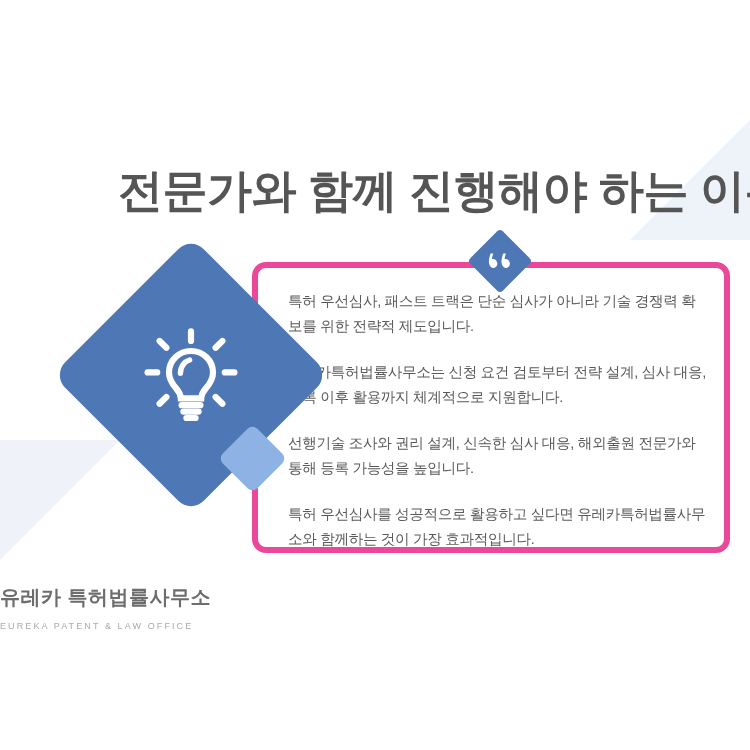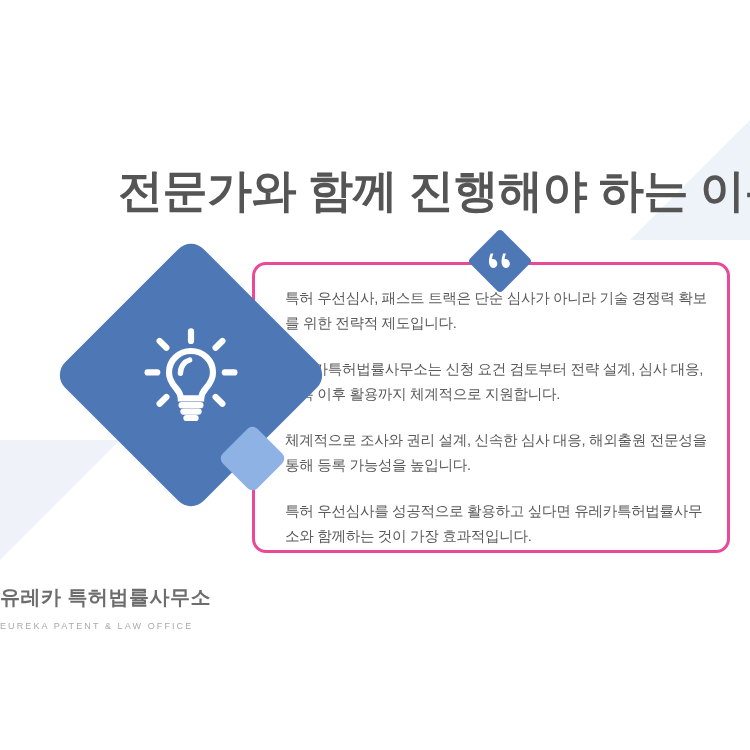--- a/index.html
+++ b/index.html
@@ -56,21 +56,21 @@
   }
 
   
   .text-card {
     position: absolute;
     left: 252px;
     top: 262px;
     width: 478px;
     height: 291px;
     box-sizing: border-box;
-    border: 3px solid #ec4899;
+    border: 6px solid #ec4899;
     border-radius: 14px;
     background: #ffffff;
   }
   .card-body {
     position: absolute;
     left: 30px;
     top: 21px;
     right: 18px;
     font-size: 14.6px;
     line-height: 25px;
@@ -171,21 +171,21 @@
 
   <div class="corner-tri top-right"></div>
   <div class="corner-tri bottom-left"></div>
 
   <h1 class="page-title">전문가와 함께 진행해야 하는 이유</h1>
 
   <div class="text-card">
     <div class="card-body">
       <p>특허 우선심사, 패스트 트랙은 단순 심사가 아니라 기술 경쟁력 확보를 위한 전략적 제도입니다.</p>
       <p>유레카특허법률사무소는 신청 요건 검토부터 전략 설계, 심사 대응, 등록 이후 활용까지 체계적으로 지원합니다.</p>
-      <p>체계적으로 조사와 권리 설계, 신속한 심사 대응, 해외출원 전문성을 통해 등록 가능성을 높입니다.</p>
+      <p>선행기술 조사와 권리 설계, 신속한 심사 대응, 해외출원 전문가와 통해 등록 가능성을 높입니다.</p>
       <p>특허 우선심사를 성공적으로 활용하고 싶다면 유레카특허법률사무소와 함께하는 것이 가장 효과적입니다.</p>
     </div>
   </div>
 
   <div class="quote-badge">
     <span class="glyph">
       <svg width="24" height="16" viewBox="0 0 24 16" aria-hidden="true">
         <path d="M2.6 0.6 C1.0 5.0 0.4 8.6 1.4 11.6 C2.2 14.2 4.4 15.6 6.6 14.8 C8.8 14.0 9.8 11.6 9.0 9.2 C8.2 6.8 6.0 5.6 4.0 6.2 C4.0 4.2 4.6 2.4 5.4 0.6 Z" fill="#ffffff"></path>
         <path d="M15.2 0.6 C13.6 5.0 13.0 8.6 14.0 11.6 C14.8 14.2 17.0 15.6 19.2 14.8 C21.4 14.0 22.4 11.6 21.6 9.2 C20.8 6.8 18.6 5.6 16.6 6.2 C16.6 4.2 17.2 2.4 18.0 0.6 Z" fill="#ffffff"></path>
       </svg>

